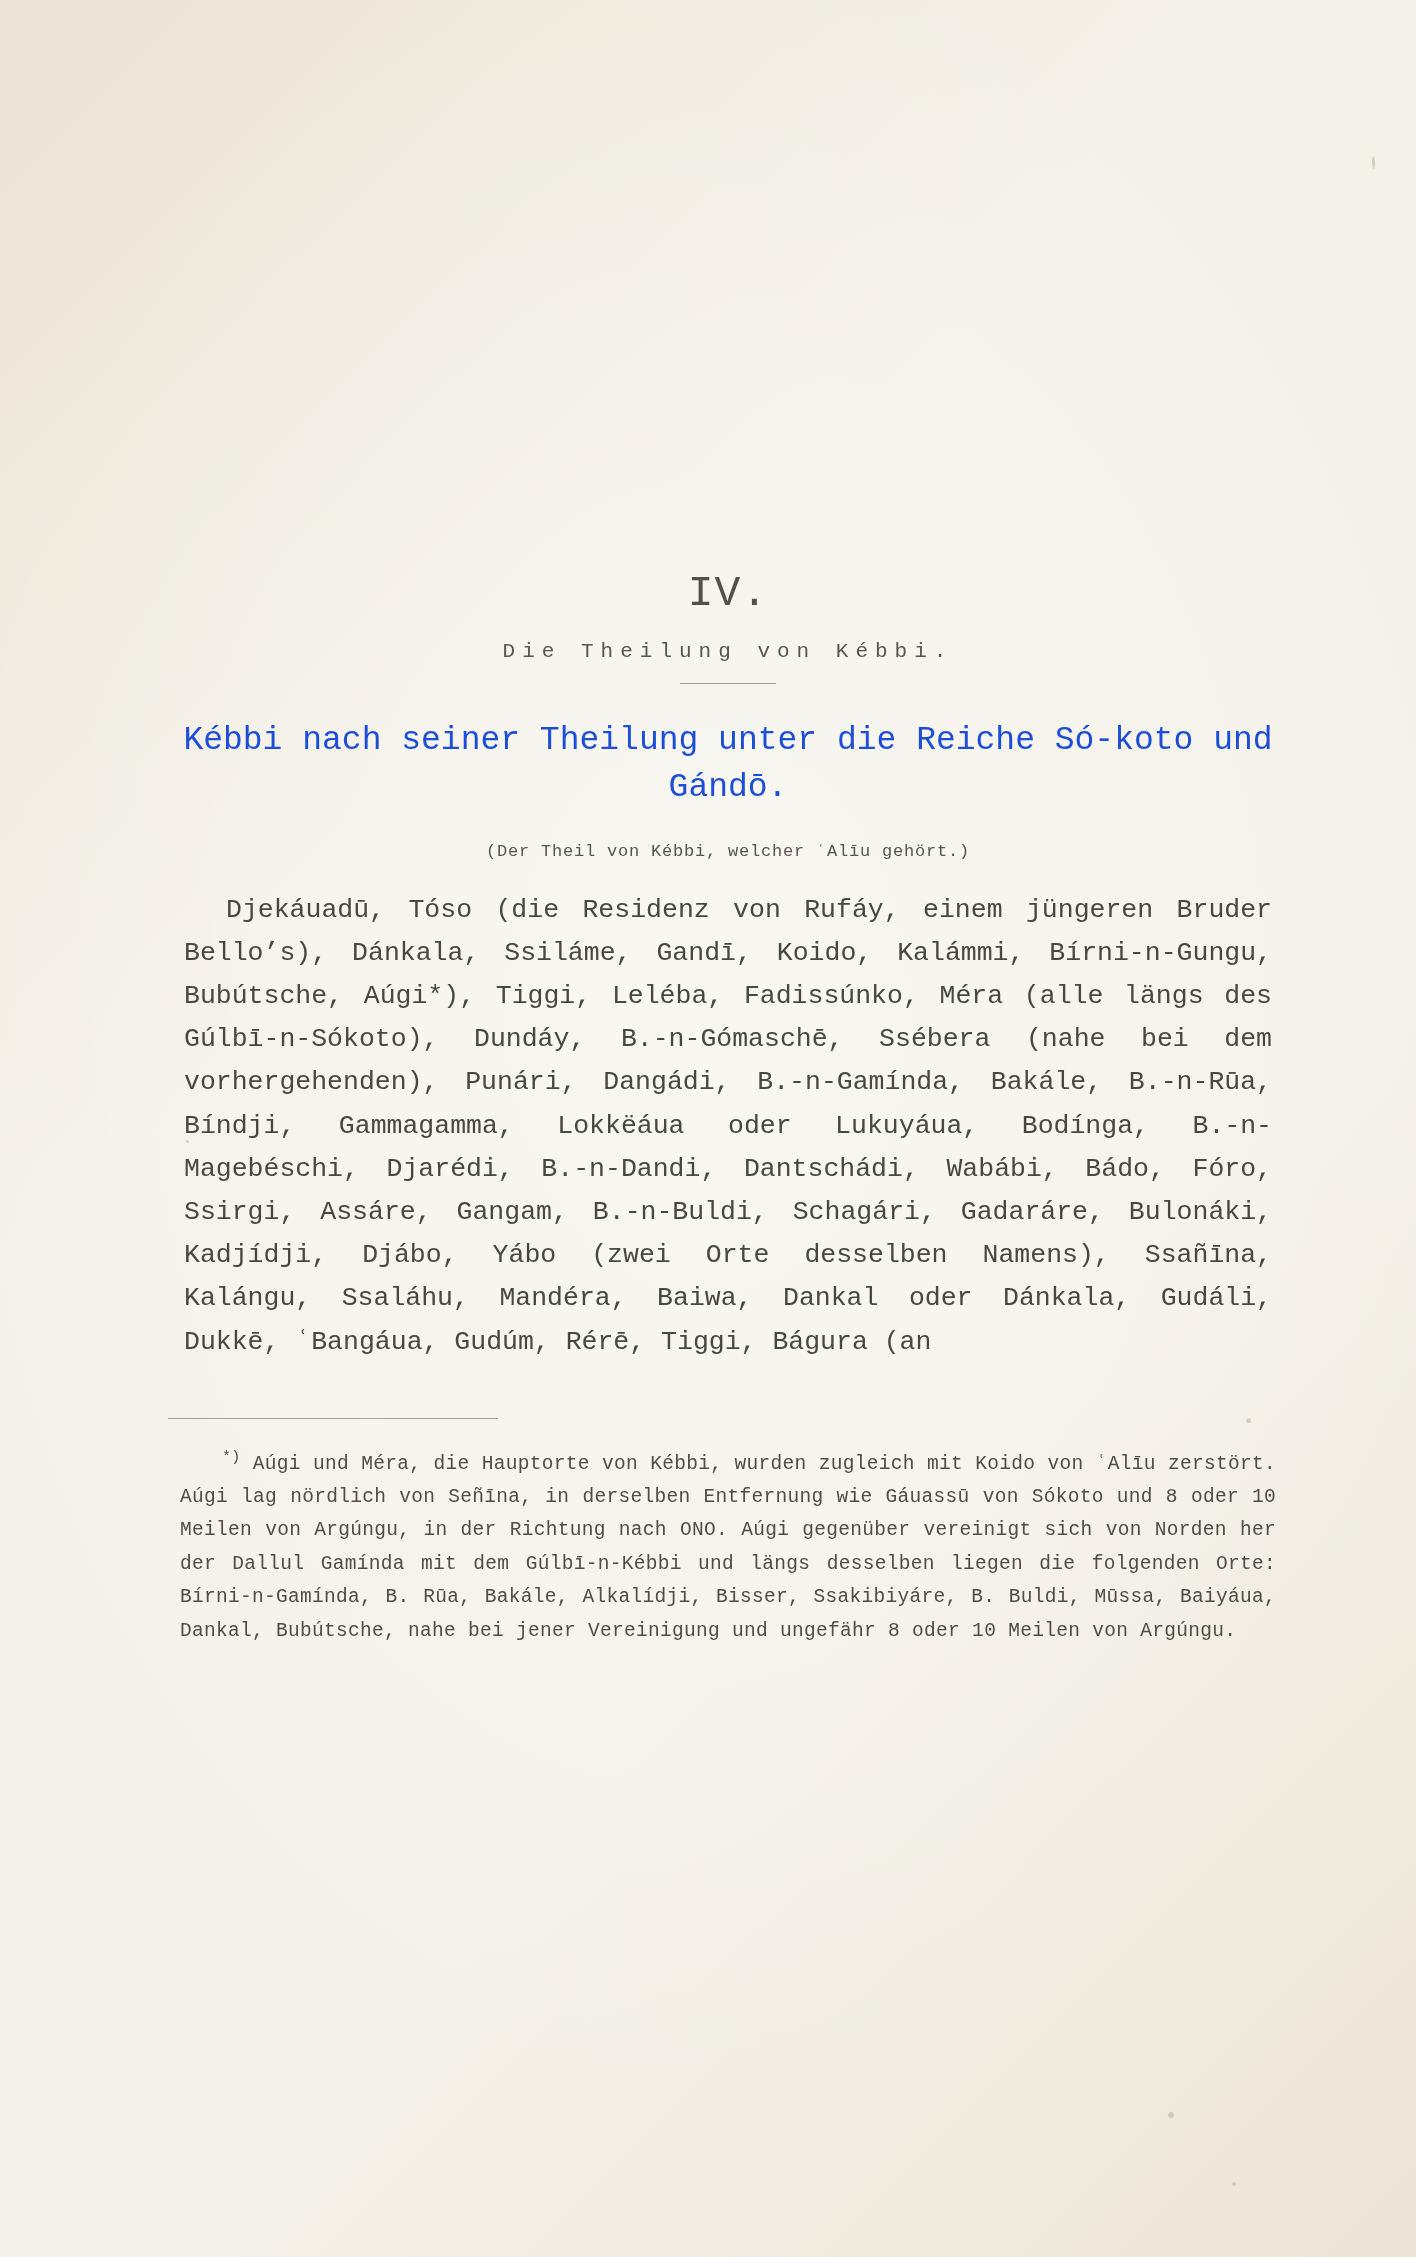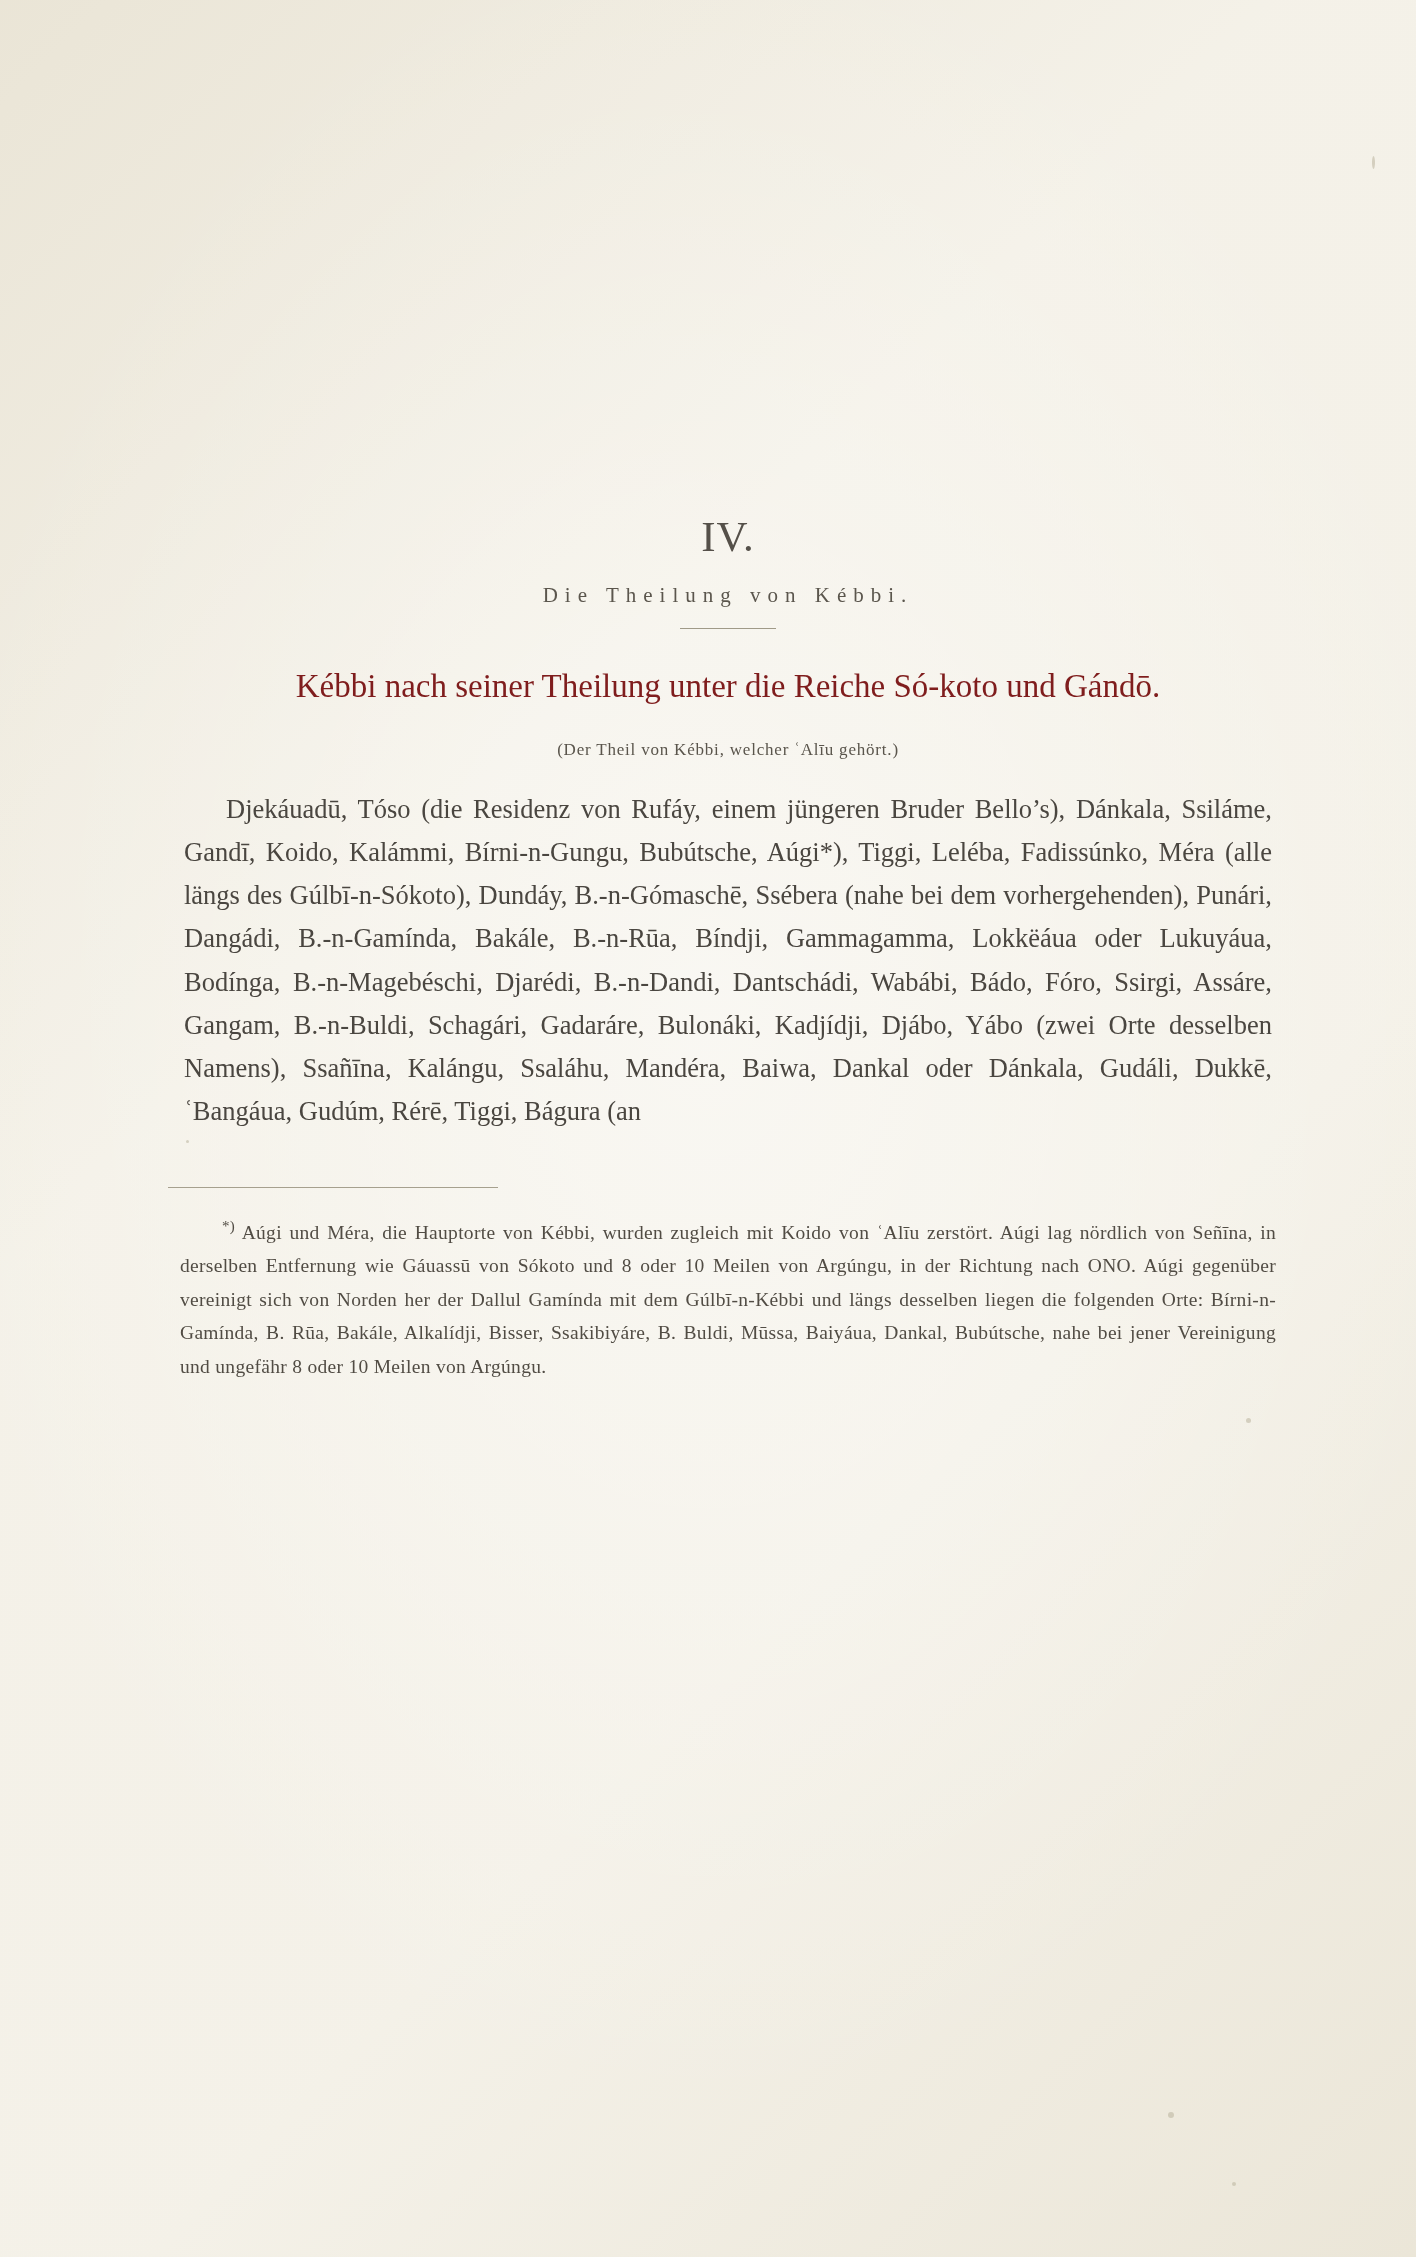--- a/index.html
+++ b/index.html
@@ -34,22 +34,23 @@
   .page {
     position: absolute;
     left: 0;
     top: 0;
     width: 1416px;
     height: 2257px;
   }
   .content {
     position: absolute;
     left: 168px;
-    top: 512px;
+    top: 569px;
     width: 1120px;
+    font-family: Liberation Mono, monospace;
   }
   .chapter-number {
     text-align: center;
     font-size: 43px;
     letter-spacing: 1px;
     color: #555049;
     margin: 0 0 22px 0;
     font-weight: normal;
   }
   .chapter-subtitle {
@@ -64,21 +65,21 @@
     width: 96px;
     height: 1px;
     background: #9d9customs;
     background: #a09a88;
     margin: 20px auto 34px auto;
   }
   .heading-main {
     text-align: center;
     font-size: 33px;
     line-height: 1.42;
-    color: #7f1d1d;
+    color: #1d4ed8;
     margin: 0 0 30px 0;
     font-weight: normal;
   }
   .heading-sub {
     text-align: center;
     font-size: 26px;
     color: #4f4a42;
     margin: 0 0 14px 0;
     font-weight: normal;
   }

